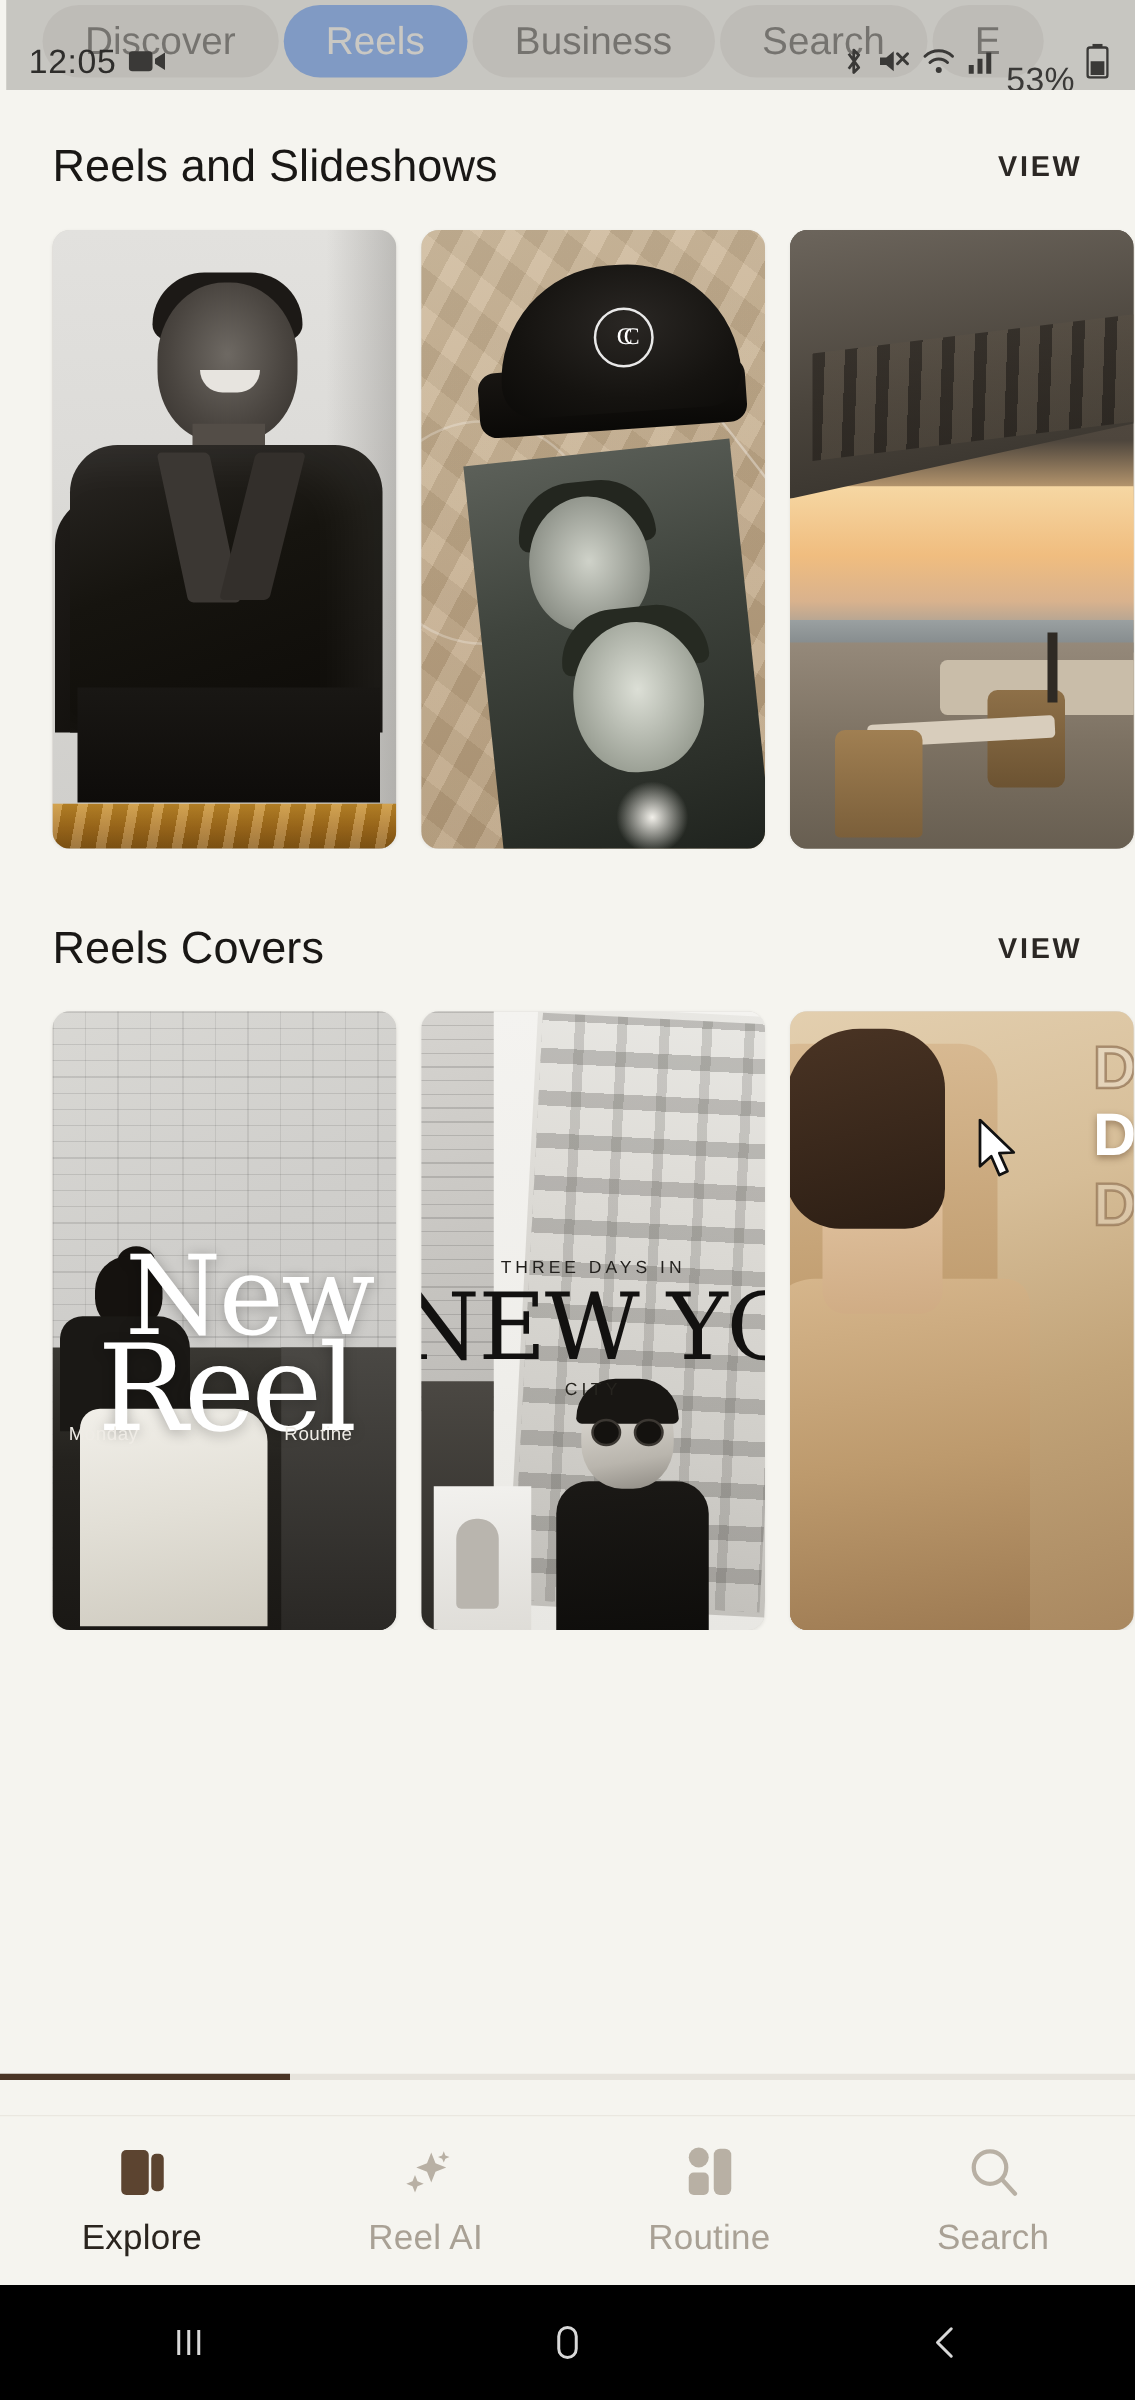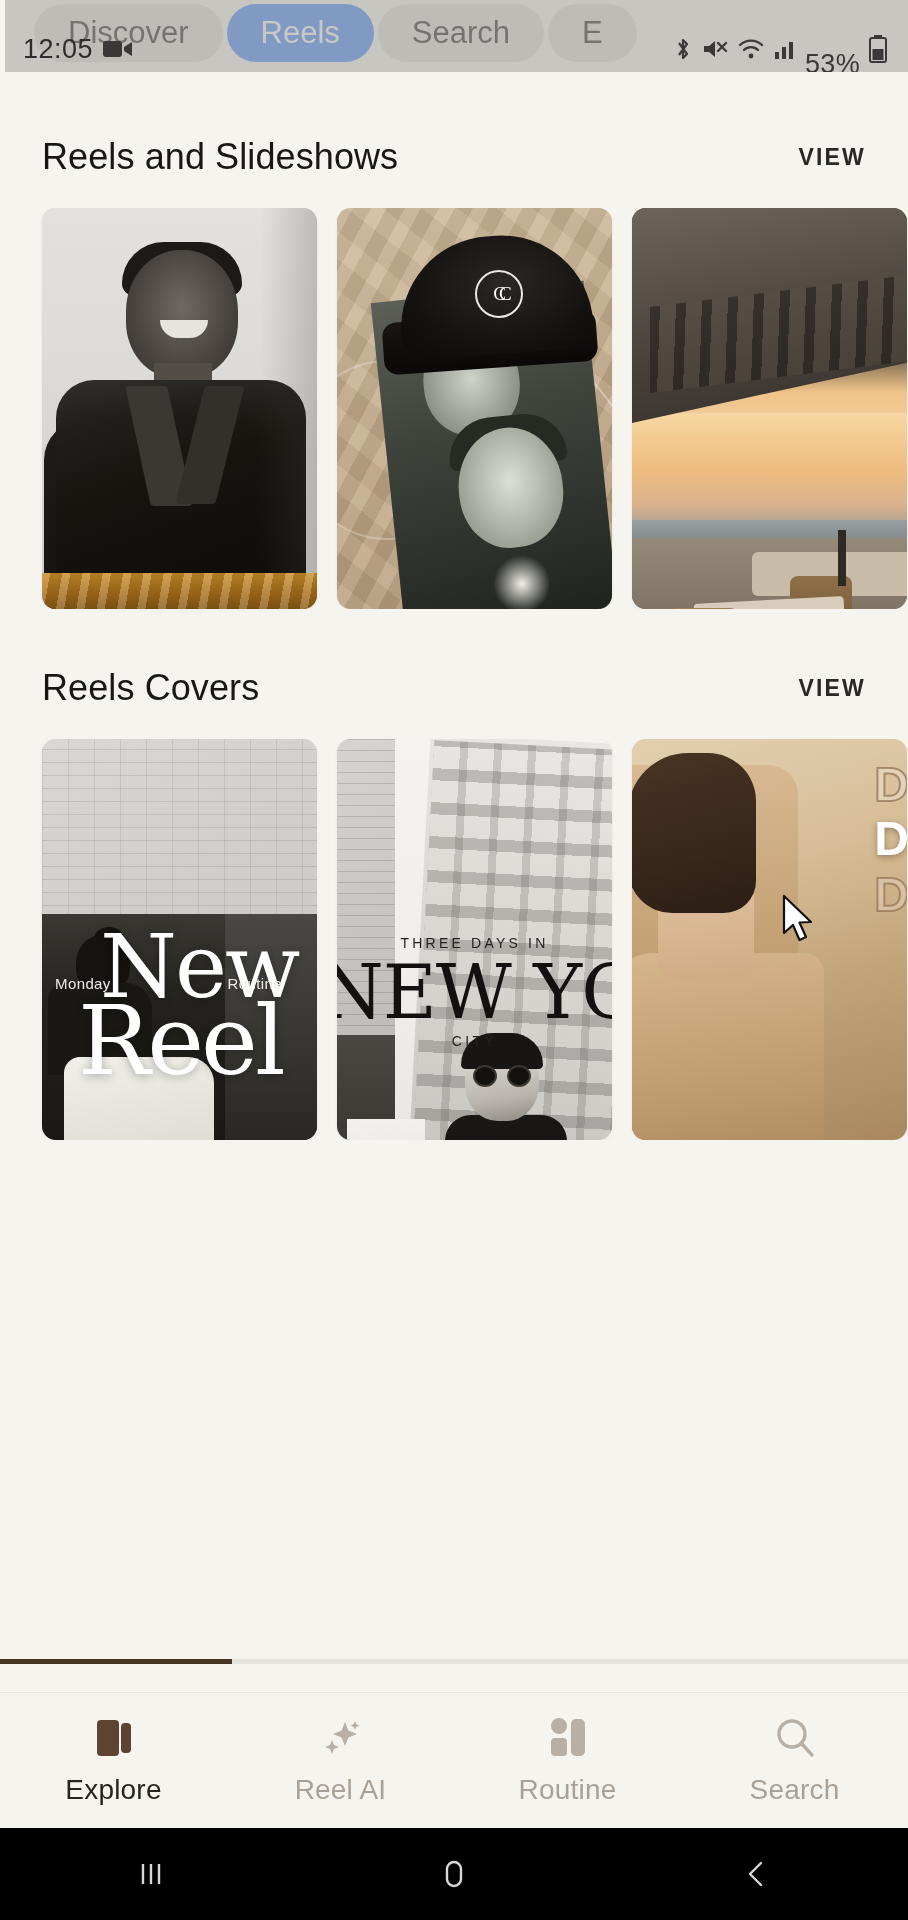--- a/index.html
+++ b/index.html
@@ -45,36 +45,36 @@
   .sb-right{ display:flex; align-items:center; gap:9px; margin-top:26px; }
   .sb-time{ font-size:27px; color:#2e2d2b; letter-spacing:.5px; }
   .sb-pct{ font-size:27px; color:#3a3937; letter-spacing:.3px;margin-top:31px; }
   .sb-ico{ display:inline-flex; align-items:center; }
 
   
   .content{ position:absolute; top:72px; left:0; width:908px; height:1592px; background:#f5f4ef; overflow:hidden; }
 
   .section-head{
     display:flex; align-items:center; justify-content:space-between;
-    padding:64px 42px 0 42px;
+    padding:40px 42px 0 42px;
   }
   .section-title{ font-size:36px; color:#191715; font-weight:400; letter-spacing:.1px; }
   .view-link{
     font-size:23px; color:#2b2724; font-weight:700;
     letter-spacing:2.2px;
   }
 
   .row{
     display:flex; gap:20px;
     padding:30px 0 0 42px;
     overflow:hidden;
   }
   .card{
     flex:0 0 auto;
-    width:275px; height:401px;
+    width:275px; height:495px;
     border-radius:14px;
     overflow:hidden;
     position:relative;
     background:#d9d6d0;
     box-shadow:0 1px 3px rgba(0,0,0,.07);
   }
   .card .fill{ position:absolute; inset:0; }
 
   
   
@@ -428,20 +428,23 @@
 <body>
 
 <div id="screen">
 
   <div class="tabstrip">
     <div class="chip">
         <span>Discover</span>
       </div>
     <div class="chip active">
         <span>Reels</span>
+      </div>
+    <div class="chip">
+        <span>Business</span>
       </div>
     <div class="chip">
         <span>Search</span>
       </div>
     <div class="chip">
         <span>E</span>
       </div>
   </div>
 
   <div class="statusbar">

